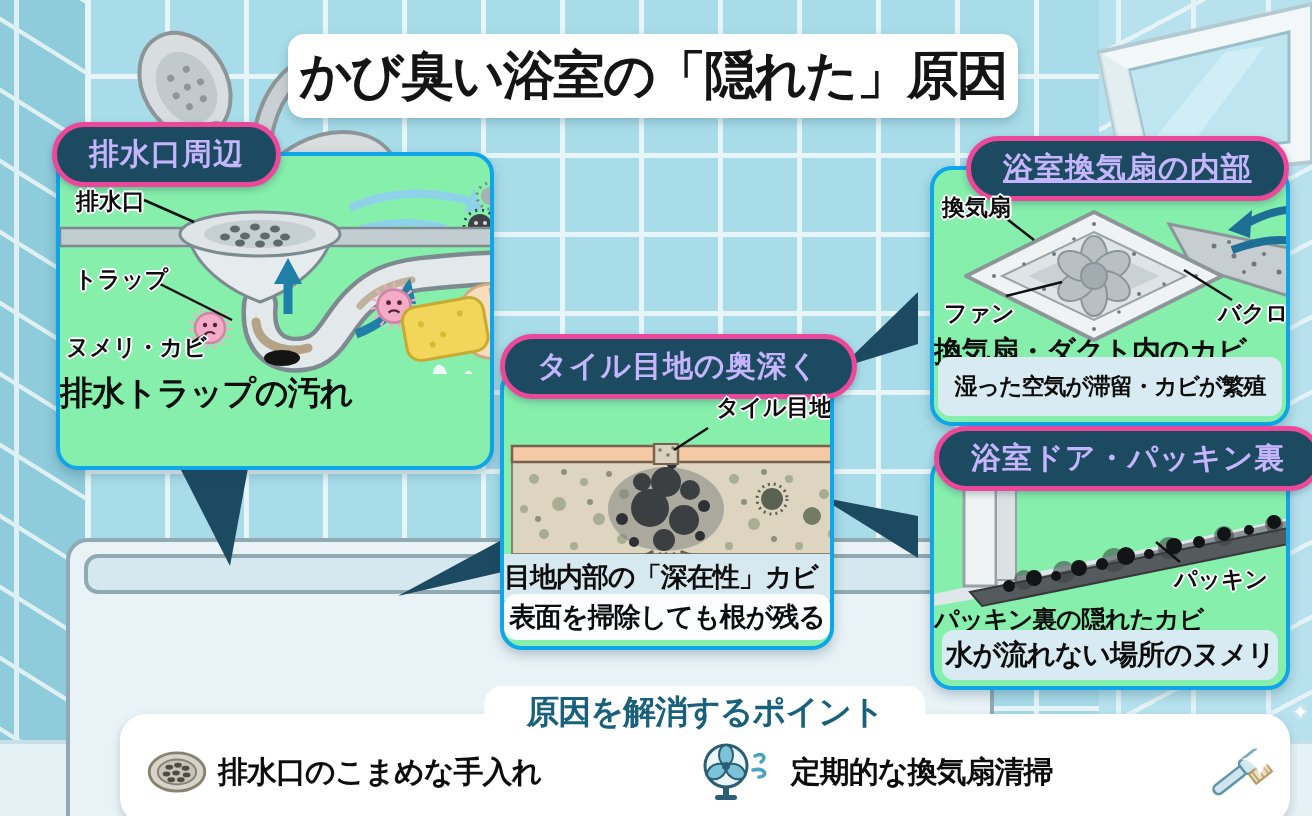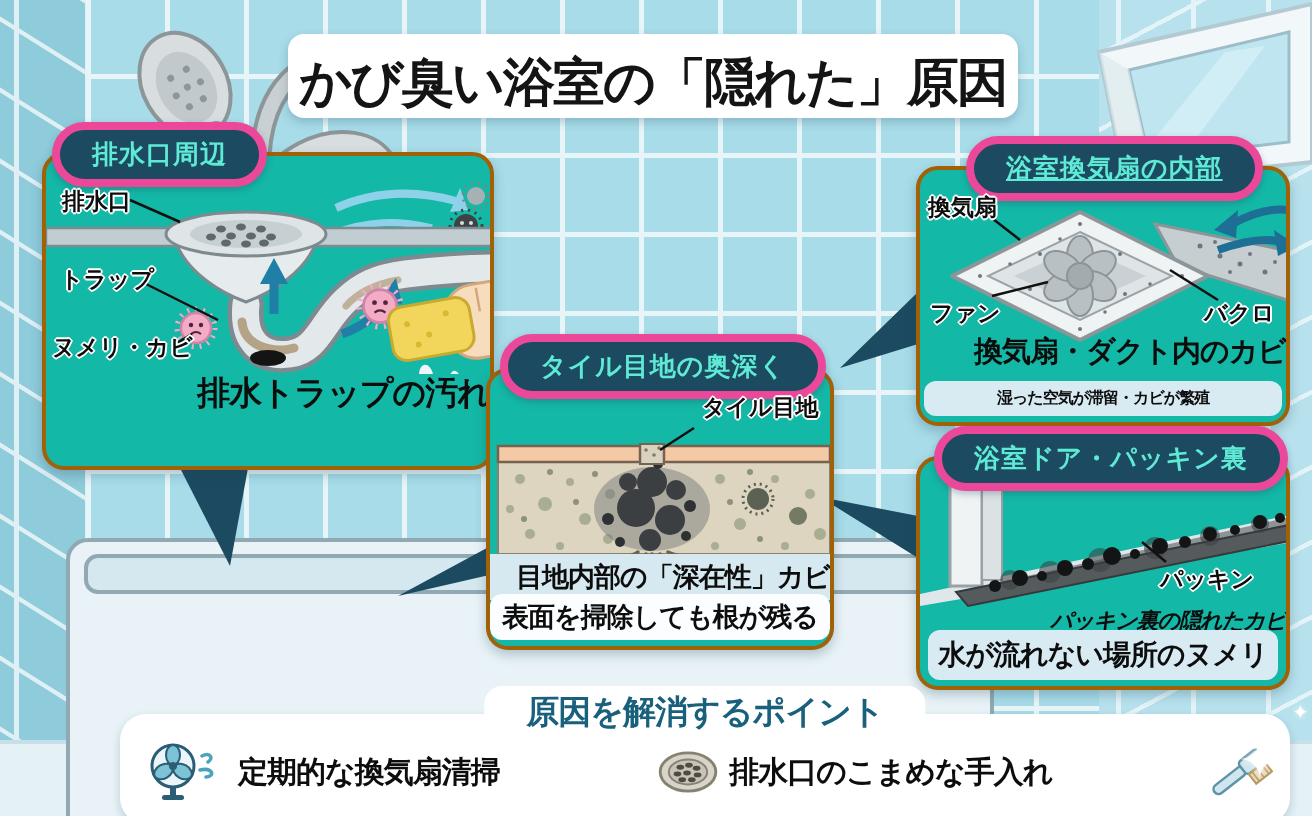--- a/index.html
+++ b/index.html
@@ -26,33 +26,33 @@
     transform:skewY(-28deg);}
   .floor{position:absolute;left:0;bottom:0;width:100%;height:72px;z-index:1;background:#e4f1f5;border-top:4px solid #c6dfe8;
     background-image:repeating-linear-gradient(100deg,transparent 0 200px,#c9e2ea 200px 204px);}
   .scene-svg{position:absolute;z-index:2;}
   .sparkle{position:absolute;z-index:5;color:#ffffff;text-shadow:0 0 6px rgba(255,255,255,.8);}
   
   .connectors{position:absolute;left:0;top:0;width:1312px;height:816px;z-index:3;}
   
   .title-card{position:absolute;left:288px;top:34px;width:730px;height:84px;z-index:4;
     background:#ffffff;border-radius:16px;box-shadow:0 4px 10px rgba(30,70,90,.25);
-    display:flex;align-items:flex-end;justify-content:center;}
+    display:flex;align-items:center;justify-content:center;}
   .title-text{font-size:52px;font-weight:900;color:#141414;letter-spacing:-2px;white-space:nowrap;}
   
   .panel{position:absolute;z-index:4;}
-  .card-body{position:absolute;inset:0;background:#14b8a6;border:4px solid #a16207;
-    border-radius:22px;overflow:hidden;box-shadow:0 5px 12px rgba(30,70,90,.28);}
-  .pill{position:absolute;top:-30px;z-index:2;background:#1c4a60;color:#5eead4;
-    border:8px solid #ec4899;border-radius:999px;padding:7px 32px;
-    font-size:26px;font-weight:800;letter-spacing:1px;white-space:nowrap;
+  .card-body{position:absolute;inset:0;background:#86efac;border:4px solid #0ea5e9;
+    border-radius:22px;overflow:hidden;box-shadow:0 5px 12px rgba(30,70,90,.28);margin-left:14px;}
+  .pill{position:absolute;top:-30px;z-index:2;background:#1c4a60;color:#c4b5fd;
+    border:5px solid #ec4899;border-radius:999px;padding:7px 32px;
+    font-size:30px;font-weight:800;letter-spacing:1px;white-space:nowrap;
     box-shadow:0 3px 7px rgba(30,70,90,.3);}
   .plabel{position:absolute;font-size:23px;font-weight:800;color:#0d0d0d;white-space:nowrap;z-index:3;
     text-shadow:-2px 0 #fff,2px 0 #fff,0 -2px #fff,0 2px #fff,-1px -1px #fff,1px 1px #fff,-1px 1px #fff,1px -1px #fff;}
-  .cap-main{position:absolute;left:0;right:0;text-align:right;font-weight:900;color:#0d0d0d;
+  .cap-main{position:absolute;left:0;right:0;text-align:left;font-weight:900;color:#0d0d0d;
     letter-spacing:-1px;white-space:nowrap;z-index:3;}
   .cap-sub{position:absolute;text-align:center;font-weight:900;color:#0d0d0d;
     letter-spacing:-1px;white-space:nowrap;z-index:3;border-radius:12px;}
   .art{position:absolute;z-index:1;}
   
   .footer{position:absolute;left:120px;top:686px;width:1170px;height:138px;z-index:4;}
   .footer-bar{position:absolute;left:0;right:0;top:28px;bottom:0;background:#ffffff;
     border-radius:26px;box-shadow:0 4px 10px rgba(30,70,90,.22);}
   .footer-heading{position:absolute;top:0;left:50%;transform:translateX(-50%);
     background:#ffffff;border-radius:18px;padding:4px 42px 2px;
@@ -324,21 +324,21 @@
         <path d="M298,56 C326,46 348,44 362,48" fill="none" stroke="#1d6f96" stroke-width="8"></path>
         <polygon points="354,36 358,62 378,52" fill="#1d6f96"></polygon>
         <line x1="64" y1="18" x2="100" y2="46" stroke="#111" stroke-width="2.5"></line>
         <line x1="72" y1="102" x2="128" y2="88" stroke="#111" stroke-width="2.5"></line>
         <line x1="298" y1="106" x2="250" y2="76" stroke="#111" stroke-width="2.5"></line>
       </svg>
       <span class="plabel" style="left:8px;top:22px;">換気扇</span>
       <span class="plabel" style="left:10px;top:128px;">ファン</span>
       <span class="plabel" style="left:284px;top:128px;">バクロ</span>
       <div class="cap-main" style="bottom:50px;font-size:29px;">換気扇・ダクト内のカビ</div>
-      <div class="cap-sub" style="left:4px;right:4px;bottom:6px;padding:7px 0;background:#d8ebf3;font-size:16px;">湿った空気が滞留・カビが繁殖</div>
+      <div class="cap-sub" style="left:4px;right:4px;bottom:6px;padding:14px 0;background:#d8ebf3;font-size:23px;">湿った空気が滞留・カビが繁殖</div>
     </div>
     <div class="pill" style="left:50px;text-decoration:underline;">浴室換気扇の内部</div>
   </div>
 
   <div class="panel" style="left:916px;top:456px;width:374px;height:234px;">
     <div class="card-body">
       <svg class="art" style="left:0;top:26px;" width="374" height="122" viewBox="0 0 374 122">
         <polygon points="0,108 374,28 374,56 0,120" fill="#dfe7ea"></polygon>
         <rect x="30" y="0" width="32" height="100" fill="#f0f3f4" stroke="#98a2a6" stroke-width="3"></rect>
         <rect x="62" y="0" width="20" height="94" fill="#dce2e4" stroke="#98a2a6" stroke-width="2"></rect>
@@ -370,64 +370,64 @@
             <circle cx="240" cy="60" r="8"></circle>
           <circle cx="265" cy="56" r="6"></circle>
             <circle cx="290" cy="48" r="7"></circle>
             <circle cx="315" cy="44" r="5"></circle>
             <circle cx="340" cy="36" r="7"></circle>
             <circle cx="360" cy="32" r="5"></circle>
         </g>
         <line x1="246" y1="76" x2="222" y2="56" stroke="#111" stroke-width="2.5"></line>
       </svg>
       <span class="plabel" style="left:240px;top:104px;">パッキン</span>
-      <div class="cap-main" style="bottom:50px;font-size:22px;font-style:italic;">パッキン裏の隠れたカビ</div>
+      <div class="cap-main" style="bottom:50px;font-size:25px;">パッキン裏の隠れたカビ</div>
       <div class="cap-sub" style="left:8px;right:8px;bottom:6px;padding:6px 0;background:#d8ebf3;font-size:28px;">水が流れない場所のヌメリ</div>
     </div>
     <div class="pill" style="left:18px;">浴室ドア・パッキン裏</div>
   </div>
 
   <div class="footer">
     <div class="footer-bar"></div>
     <div class="footer-heading">原因を解消するポイント</div>
     <div class="footer-items">
-      <div class="fitem">
-        <svg width="82" height="60" viewBox="0 0 82 60">
-          <rect x="16" y="53" width="22" height="5" rx="2.5" fill="#2b5d74"></rect>
-          <rect x="24" y="42" width="6" height="12" fill="#2b5d74"></rect>
-          <circle cx="27" cy="24" r="21" fill="#eaf6fa" stroke="#2b5d74" stroke-width="3"></circle>
-          <g fill="#7cc3d8" stroke="#2b5d74" stroke-width="2">
-            <ellipse cx="27" cy="13" rx="7" ry="10"></ellipse>
-            <ellipse cx="27" cy="13" rx="7" ry="10" transform="rotate(120 27 24)"></ellipse>
-            <ellipse cx="27" cy="13" rx="7" ry="10" transform="rotate(240 27 24)"></ellipse>
-          </g>
-          <circle cx="27" cy="24" r="4" fill="#2b5d74"></circle>
-          <path d="M56,14 C64,10 68,16 62,20" fill="none" stroke="#4aa3bd" stroke-width="3.5" stroke-linecap="round"></path>
-          <path d="M54,28 C66,25 70,34 60,35" fill="none" stroke="#4aa3bd" stroke-width="3.5" stroke-linecap="round"></path>
-        </svg>
-        <span>定期的な換気扇清掃</span>
-      </div>
       <div class="fitem">
         <svg width="62" height="46" viewBox="0 0 64 48">
           <ellipse cx="32" cy="24" rx="29" ry="20" fill="#d8d4cb" stroke="#87826f" stroke-width="3"></ellipse>
           <ellipse cx="32" cy="24" rx="20" ry="13" fill="#c7c3b8" stroke="#87826f" stroke-width="2"></ellipse>
           <g fill="#4f4b42">
             <ellipse cx="24" cy="19" rx="4" ry="2.6"></ellipse>
               <ellipse cx="33" cy="17" rx="4" ry="2.6"></ellipse>
               <ellipse cx="41" cy="20" rx="4" ry="2.6"></ellipse>
             <ellipse cx="21" cy="26" rx="4" ry="2.6"></ellipse>
               <ellipse cx="31" cy="25" rx="4" ry="2.6"></ellipse>
               <ellipse cx="42" cy="27" rx="4" ry="2.6"></ellipse>
             <ellipse cx="26" cy="32" rx="4" ry="2.6"></ellipse>
               <ellipse cx="36" cy="32" rx="4" ry="2.6"></ellipse>
           </g>
         </svg>
         <span>排水口のこまめな手入れ</span>
       </div>
       <div class="fitem">
+        <svg width="82" height="60" viewBox="0 0 82 60">
+          <rect x="16" y="53" width="22" height="5" rx="2.5" fill="#2b5d74"></rect>
+          <rect x="24" y="42" width="6" height="12" fill="#2b5d74"></rect>
+          <circle cx="27" cy="24" r="21" fill="#eaf6fa" stroke="#2b5d74" stroke-width="3"></circle>
+          <g fill="#7cc3d8" stroke="#2b5d74" stroke-width="2">
+            <ellipse cx="27" cy="13" rx="7" ry="10"></ellipse>
+            <ellipse cx="27" cy="13" rx="7" ry="10" transform="rotate(120 27 24)"></ellipse>
+            <ellipse cx="27" cy="13" rx="7" ry="10" transform="rotate(240 27 24)"></ellipse>
+          </g>
+          <circle cx="27" cy="24" r="4" fill="#2b5d74"></circle>
+          <path d="M56,14 C64,10 68,16 62,20" fill="none" stroke="#4aa3bd" stroke-width="3.5" stroke-linecap="round"></path>
+          <path d="M54,28 C66,25 70,34 60,35" fill="none" stroke="#4aa3bd" stroke-width="3.5" stroke-linecap="round"></path>
+        </svg>
+        <span>定期的な換気扇清掃</span>
+      </div>
+      <div class="fitem">
         <svg width="64" height="60" viewBox="0 0 64 60">
           <g transform="rotate(-38 32 30)">
             <rect x="-2" y="24" width="38" height="10" rx="5" fill="#cfe6ee" stroke="#5e93a8" stroke-width="2.5"></rect>
             <rect x="34" y="20" width="24" height="16" rx="4" fill="#cfe6ee" stroke="#5e93a8" stroke-width="2.5"></rect>
             <rect x="36" y="36" width="20" height="12" fill="#ead9b8" stroke="#b59a62" stroke-width="2"></rect>
             <line x1="40" y1="36" x2="40" y2="48" stroke="#b59a62" stroke-width="1.5"></line>
             <line x1="46" y1="36" x2="46" y2="48" stroke="#b59a62" stroke-width="1.5"></line>
             <line x1="52" y1="36" x2="52" y2="48" stroke="#b59a62" stroke-width="1.5"></line>
           </g>
         </svg>

